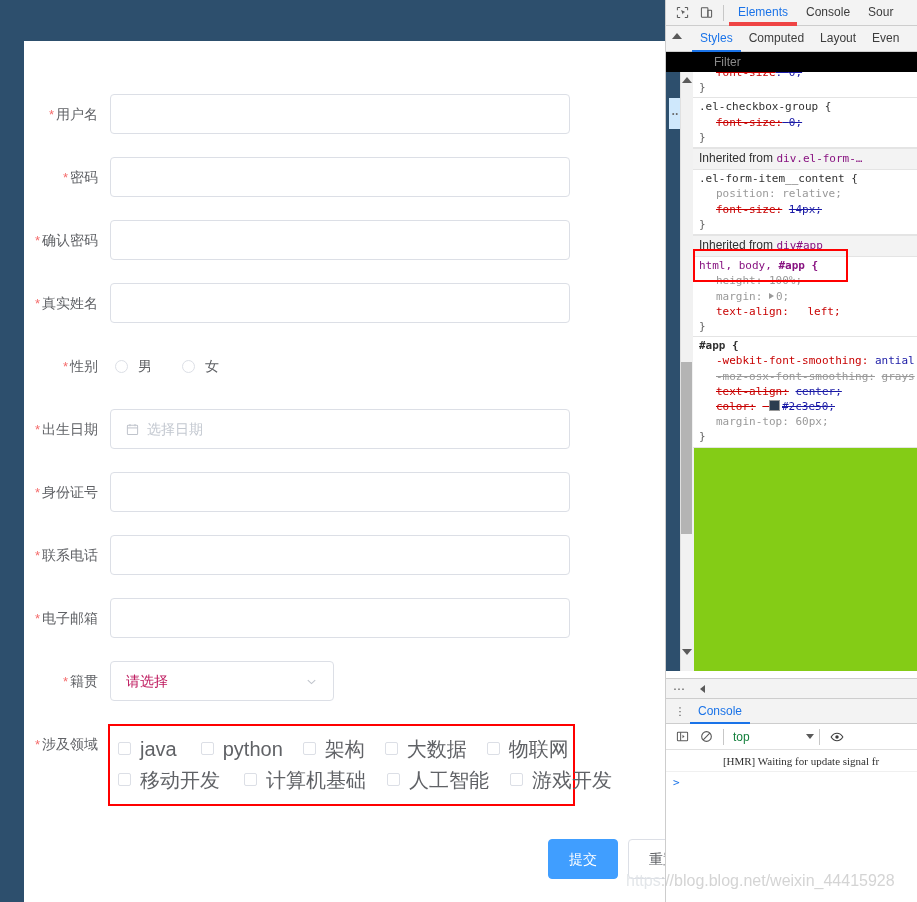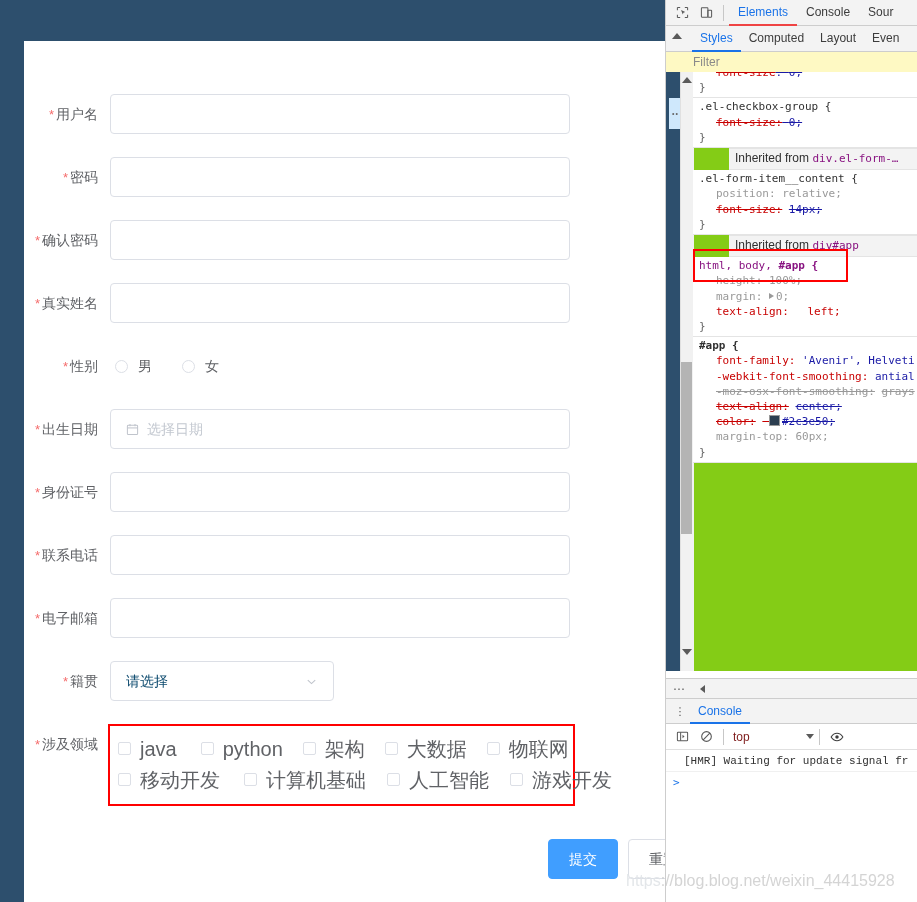--- a/index.html
+++ b/index.html
@@ -83,21 +83,21 @@
     display: inline-flex;
   }
   .el-select {
     box-sizing: border-box;
     width: 224px;
     height: 40px;
     border: 1px solid #dcdfe6;
     border-radius: 4px;
     background: #fff;
     font-size: 14px;
-    color: #0c4a6e;
+    color: #be185d;
     padding: 0 15px;
     line-height: 38px;
     display: flex;
     align-items: center;
     justify-content: space-between;
   }
   .chev {
     color: #c0c4cc;
     display: inline-flex;
   }
@@ -218,21 +218,21 @@
     padding: 0 9px;
     height: 26px;
     line-height: 25px;
     font-size: 12px;
     color: #3c3c3c;
     box-sizing: border-box;
     white-space: nowrap;
   }
   .dt-tab.active {
     color: #1a73e8;
-    border-bottom: 2px solid #ef4444;
+    border-bottom: 4px solid #ef4444;
     font-weight: normal;
     text-align: right;
   }
   .dt-subbar {
     display: flex;
     align-items: center;
     height: 26px;
     background: #f3f3f3;
     border-bottom: 1px solid #cdcdcd;
     box-sizing: border-box;
@@ -256,24 +256,24 @@
     box-sizing: border-box;
     white-space: nowrap;
   }
   .dt-subtab.active {
     color: #1a73e8;
     border-bottom: 2px solid #1a73e8;
   }
   .dt-filter {
     height: 21px;
     line-height: 21px;
-    padding-left: 27px;
+    padding-left: 48px;
     color: #8a8a8a;
     font-size: 12px;
-    background: #fef9c3;
+    background: #000000;
     border-bottom: 1px solid #e0e0e0;
     box-sizing: border-box;
   }
   #styles-pane {
     position: absolute;
     left: 0; top: 72px;
     width: 252px; height: 599px;
     background: #84cc16;
     box-sizing: border-box;
     overflow: hidden;
@@ -344,21 +344,20 @@
   }
   .css-inherit {
     background: #f3f3f3;
     border-bottom: 1px solid #e4e4e4;
     border-top: 1px solid #e4e4e4;
     padding: 2px 0 3px 6px;
     font-family: "Liberation Sans", sans-serif;
     font-size: 12px;
     color: #303030;
     white-space: nowrap;
-    margin-left: 36px;
   }
   .css-inherit .sel {
     font-family: "DejaVu Sans Mono", monospace;
     font-size: 11px;
     color: #881280;
   }
   .sel-tag { color: #881280; }
   .sel-cls { color: #303030; }
   .prop { color: #c80000; }
   .val { color: #1a1aa6; }
@@ -448,38 +447,39 @@
     height: 26px;
     background: #fff;
     border-bottom: 1px solid #e0e0e0;
     box-sizing: border-box;
     padding-left: 4px;
   }
   .ctx-select {
     display: flex;
     align-items: center;
     font-size: 12px;
-    color: #7f1d1d;
+    color: #15803d;
     margin-left: 4px;
   }
   .ctx-caret {
     width: 0; height: 0;
     border-left: 4px solid transparent;
     border-right: 4px solid transparent;
     border-top: 5px solid #5a5a5a;
     margin-left: 56px;
   }
   .console-msg {
-    font-family: Liberation Mono, monospace;
+    font-family: Liberation Serif, serif;
     font-size: 11px;
     color: #303030;
     padding: 5px 0 4px 18px;
     border-bottom: 1px solid #f0f0f0;
     white-space: nowrap;
     overflow: hidden;
+    text-align: center;
   }
   .console-prompt {
     font-family: "DejaVu Sans Mono", monospace;
     font-size: 11px;
     color: #1a73e8;
     padding: 4px 0 4px 7px;
   }
 
   
   #watermark {
@@ -751,21 +751,20 @@
         <div class="css-rule">
           <div><span class="sel-tag">html, </span><span class="sel-tag">body, </span><span class="sel-tag" style="font-weight:bold;">#app {</span></div>
           <div><span class="indent"></span><span class="prop dim">height:</span> <span class="val dim">100%;</span></div>
           <div><span class="indent"></span><span class="prop dim">margin:</span> <span class="tri"></span><span class="val dim">0;</span></div>
           <div><span class="indent"></span><span class="prop">text-align:</span> <span class="val" style="color:#c80000;margin-left:12px;">left;</span></div>
           <div><span class="brace">}</span></div>
         </div>
 
         <div class="css-rule">
           <div><span class="sel-cls" style="font-weight:bold;">#app {</span></div>
-          <div><span class="indent"></span><span class="prop">font-family:</span> <span class="val">'Avenir', Helveti</span></div>
           <div><span class="indent"></span><span class="prop">-webkit-font-smoothing:</span> <span class="val">antial</span></div>
           <div><span class="indent"></span><span class="prop dim strike">-moz-osx-font-smoothing:</span> <span class="val dim strike">grays</span></div>
           <div><span class="indent"></span><span class="prop strike">text-align:</span> <span class="val strike">center;</span></div>
           <div><span class="indent"></span><span class="prop strike">color:</span> <span class="strike" style="color:#c80000;">&nbsp;</span><span class="swatch"></span><span class="val strike">#2c3e50;</span></div>
           <div><span class="indent"></span><span class="prop dim">margin-top:</span> <span class="val dim">60px;</span></div>
           <div><span class="brace">}</span></div>
         </div>
 
       </div>
     </div>

